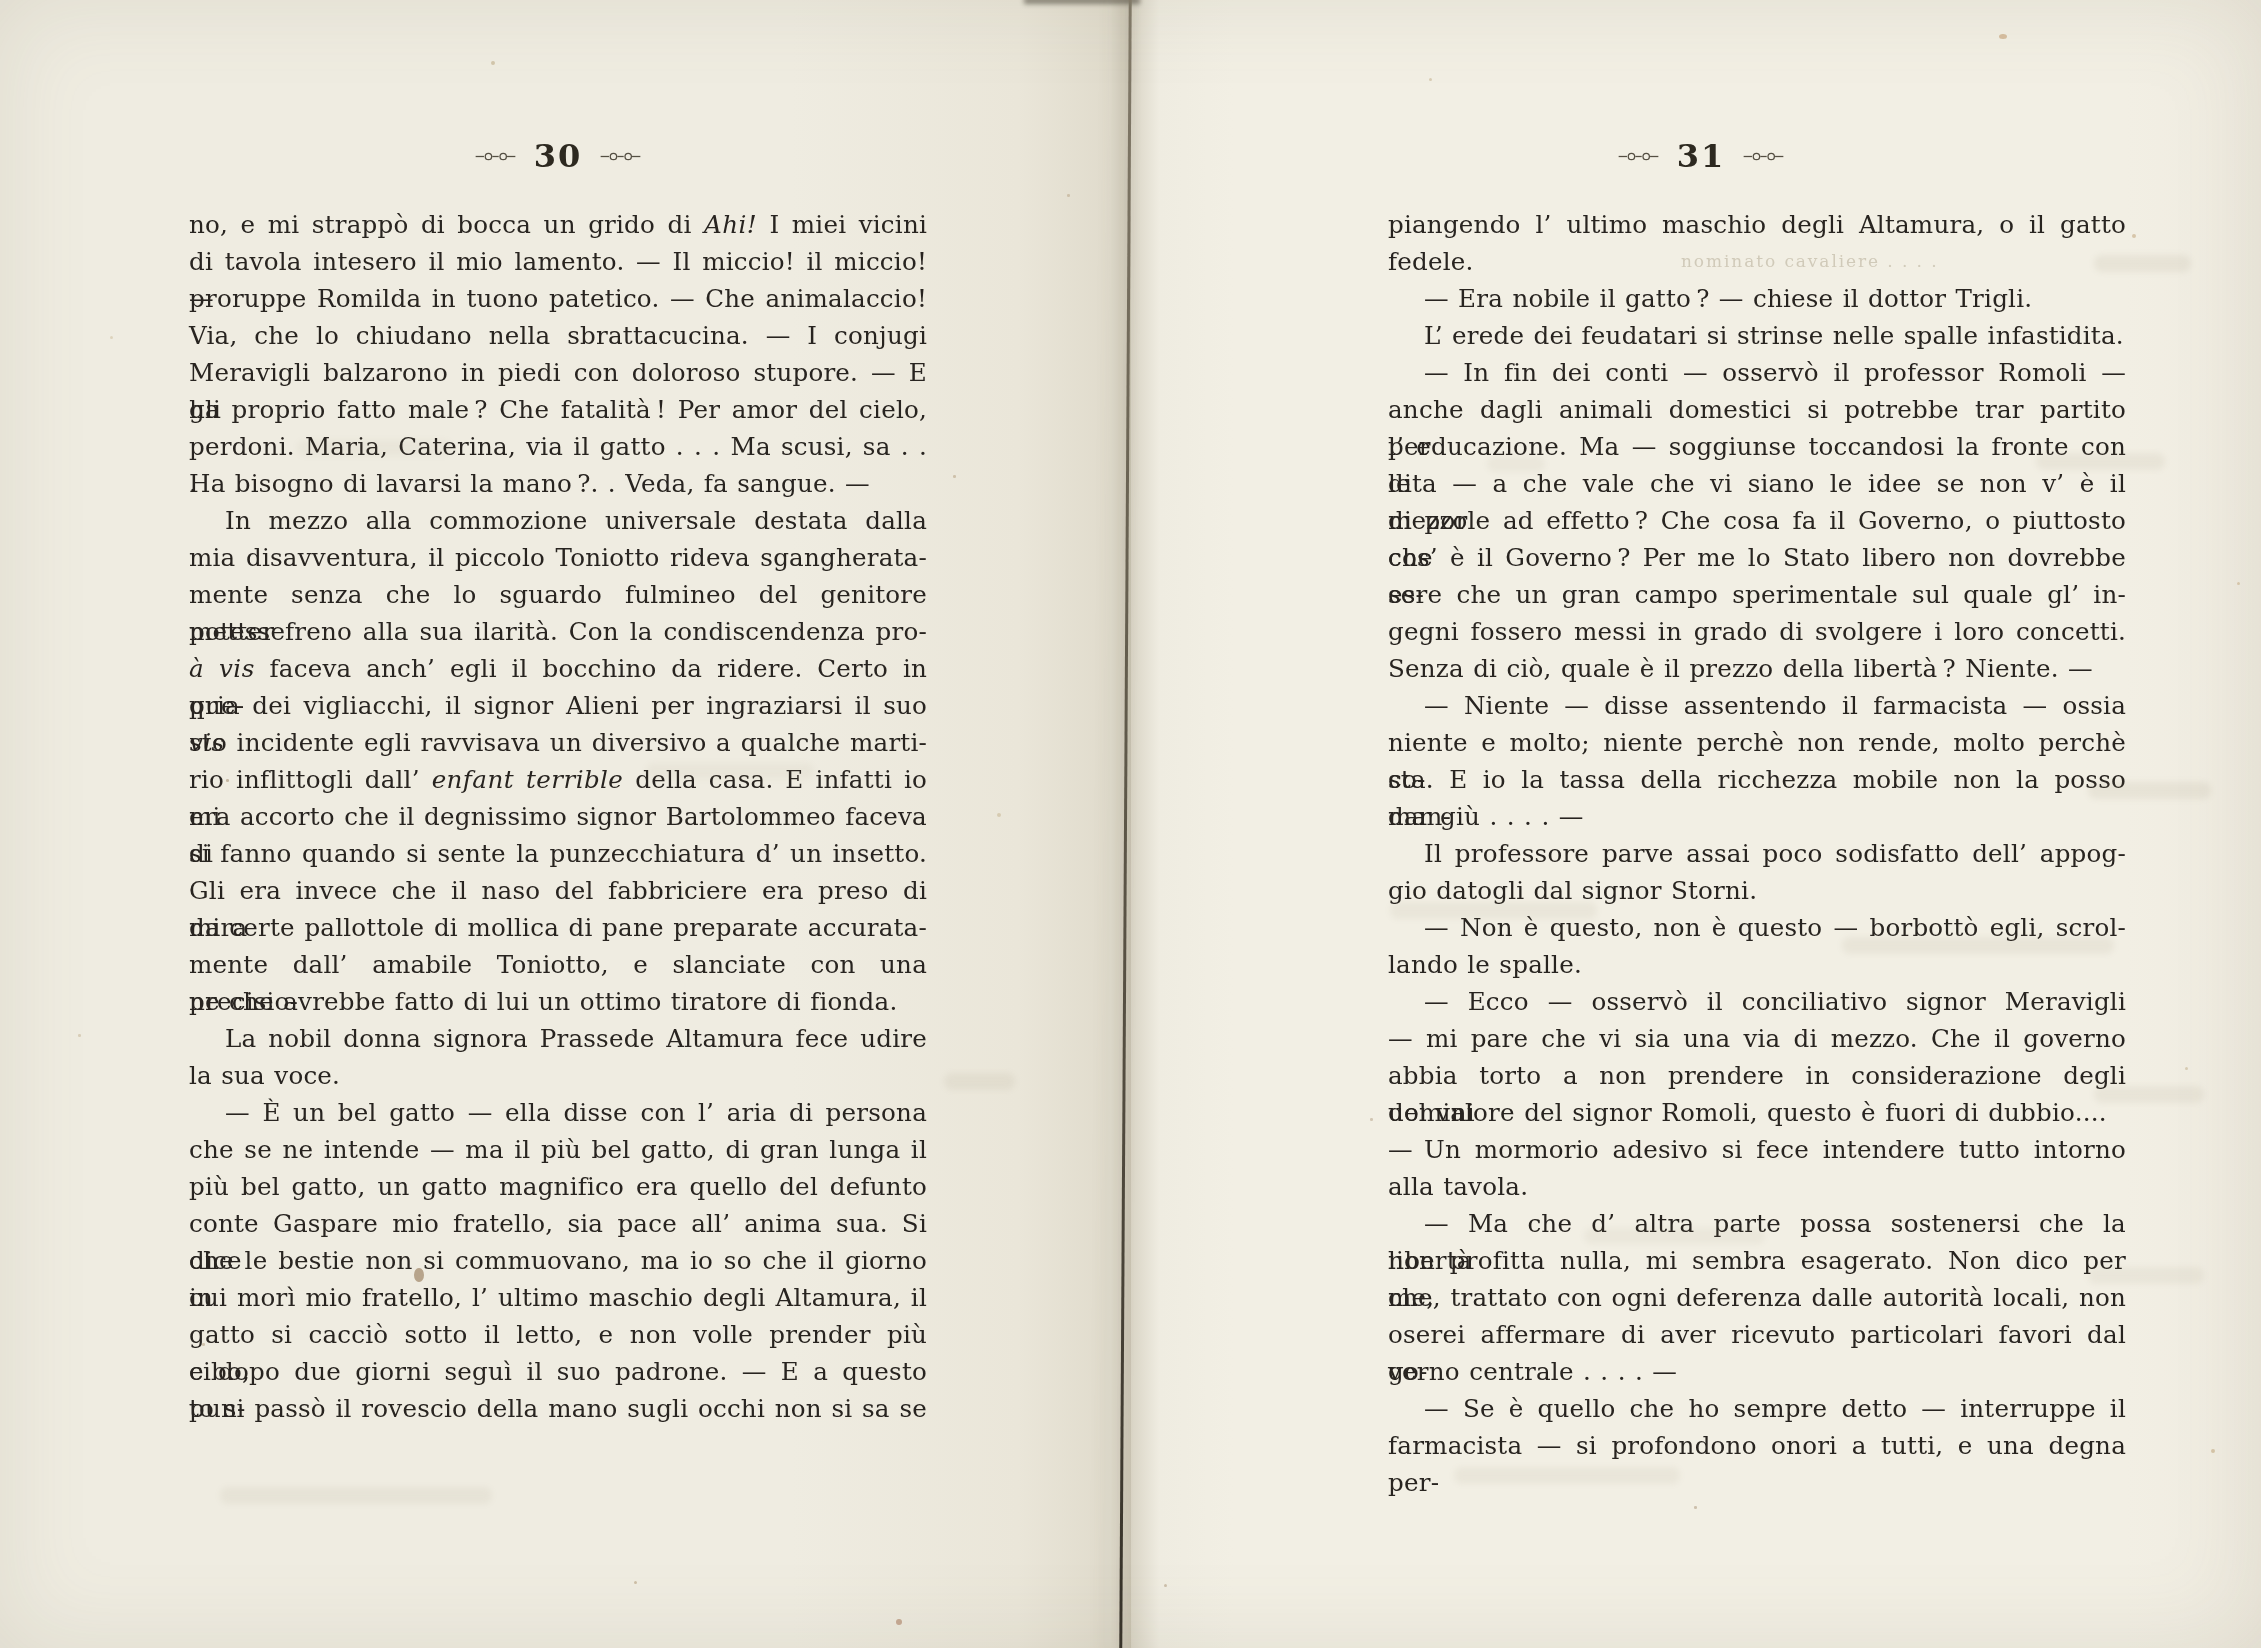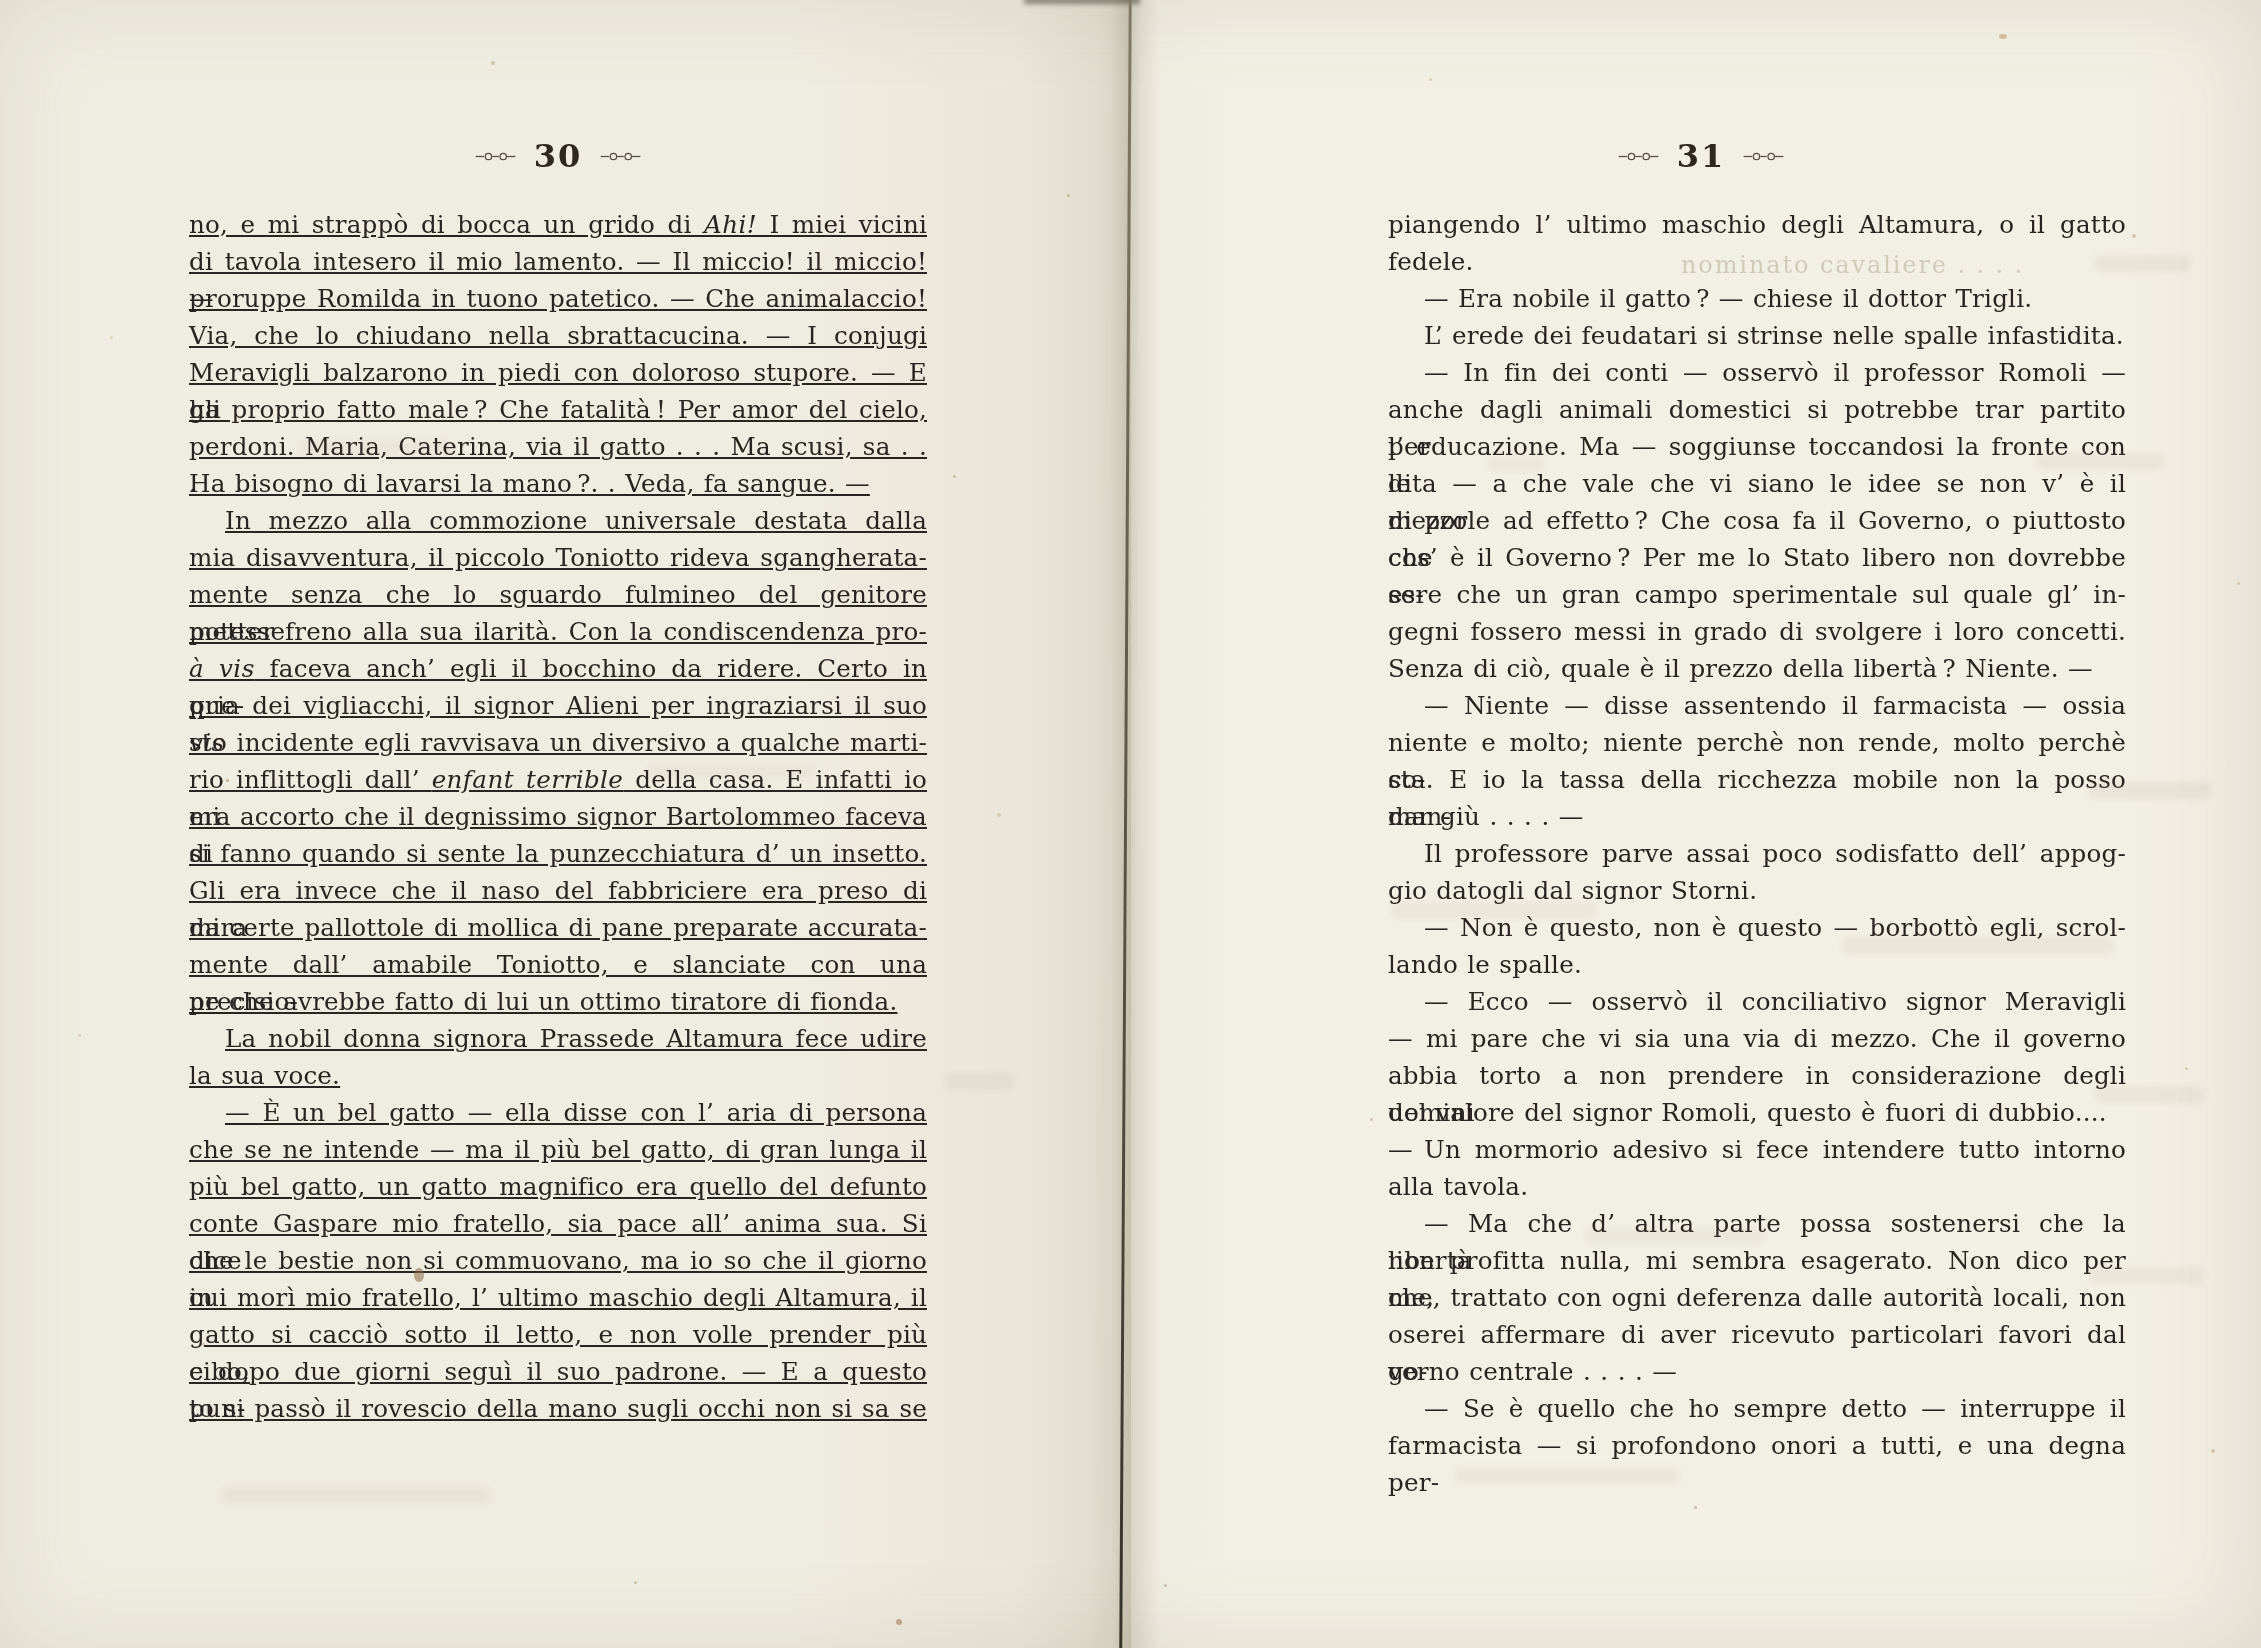--- a/index.html
+++ b/index.html
@@ -48,34 +48,34 @@
     font-size:32px;font-weight:700;letter-spacing:1.9px;line-height:1;
     transform:translateY(-1.3px);
   }
   .orn{opacity:.85;}
   
   .textblock{
     position:absolute;top:206px;width:738px;
     color:#282420;font-size:24.6px;
     letter-spacing:0.2px;word-spacing:1.3px;
   }
-  .tb-left{left:189px;text-decoration:underline;}
+  .tb-left{left:189px;}
   .tb-right{left:1388px;}
   .line{
     height:37px;line-height:37px;
     text-align:justify;text-align-last:justify;
     overflow:visible;white-space:normal;
   }
   .line.end{text-align:left;text-align-last:left;}
   .line.ind{text-indent:36px;}
   .it{font-style:italic;letter-spacing:0.4px;}
   
   .ghost-text{
     position:absolute;left:1681px;top:251px;
-    font-size:24px;color:#8e8063;opacity:.33;
+    font-size:17px;color:#8e8063;opacity:.33;
     letter-spacing:1.9px;filter:blur(0.6px);
   }
   .smudge{
     position:absolute;background:#8d8164;border-radius:7.8px;
     filter:blur(3.2px);pointer-events:none;
   }
   .speck{position:absolute;border-radius:50%;filter:blur(0.3px);pointer-events:none;}
 </style>
 </head>
 <body>

